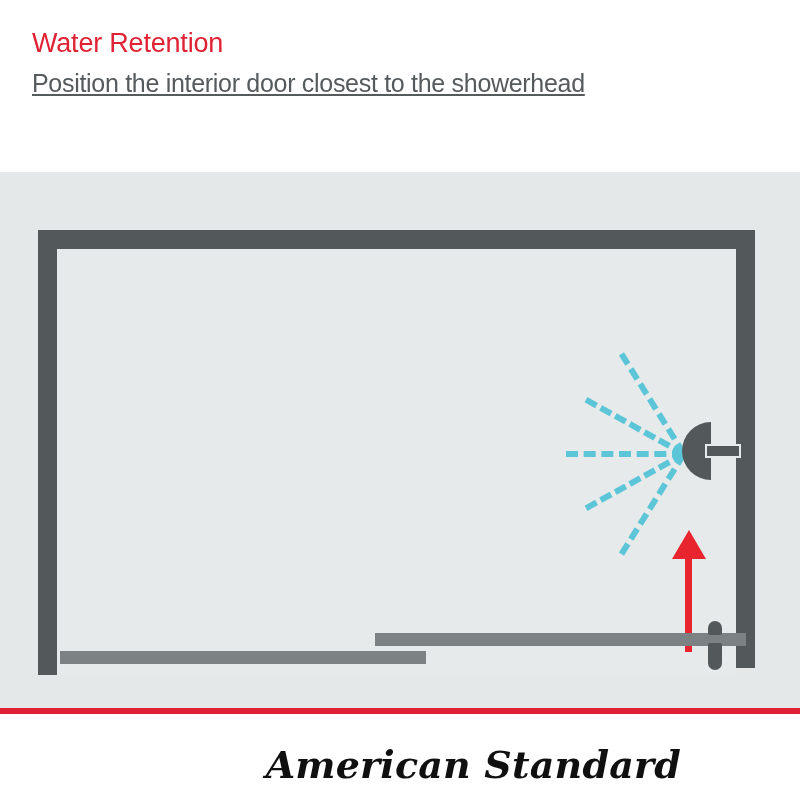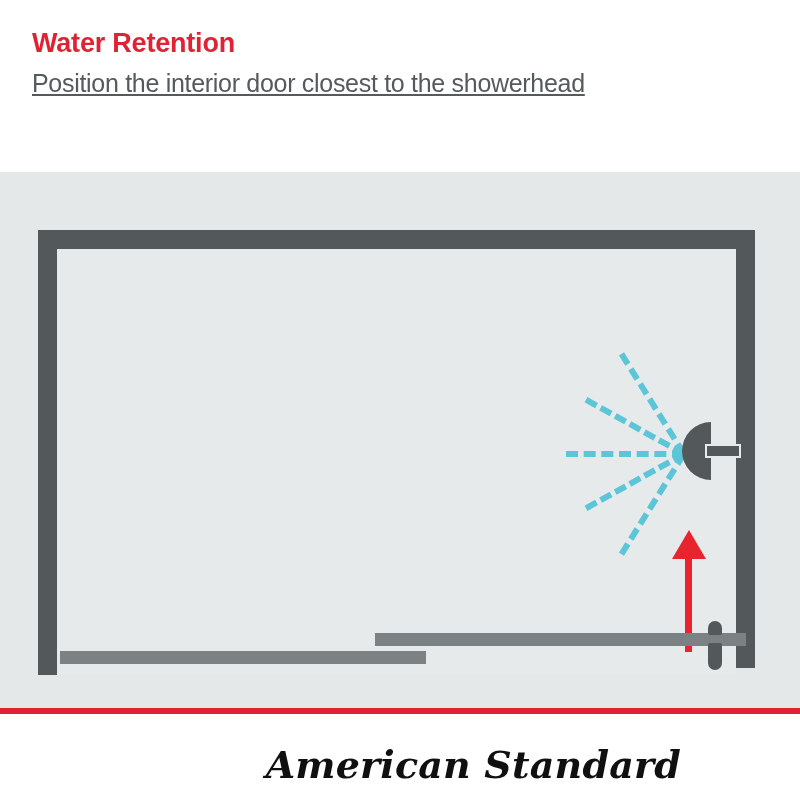--- a/index.html
+++ b/index.html
@@ -27,21 +27,21 @@
     left: 0;
     top: 0;
     width: 800px;
     height: 172px;
     background: #ffffff;
     box-sizing: border-box;
     padding: 26px 30px 0 32px;
   }
   #header-title {
     font-size: 27px;
-    font-weight: bold;
+    font-weight: normal;
     color: #e02334;
     letter-spacing: -0.2px;
     line-height: 34px;
     margin: 0;
   }
   #header-subtitle {
     font-size: 25px;
     font-weight: normal;
     color: #555a5d;
     line-height: 39px;

